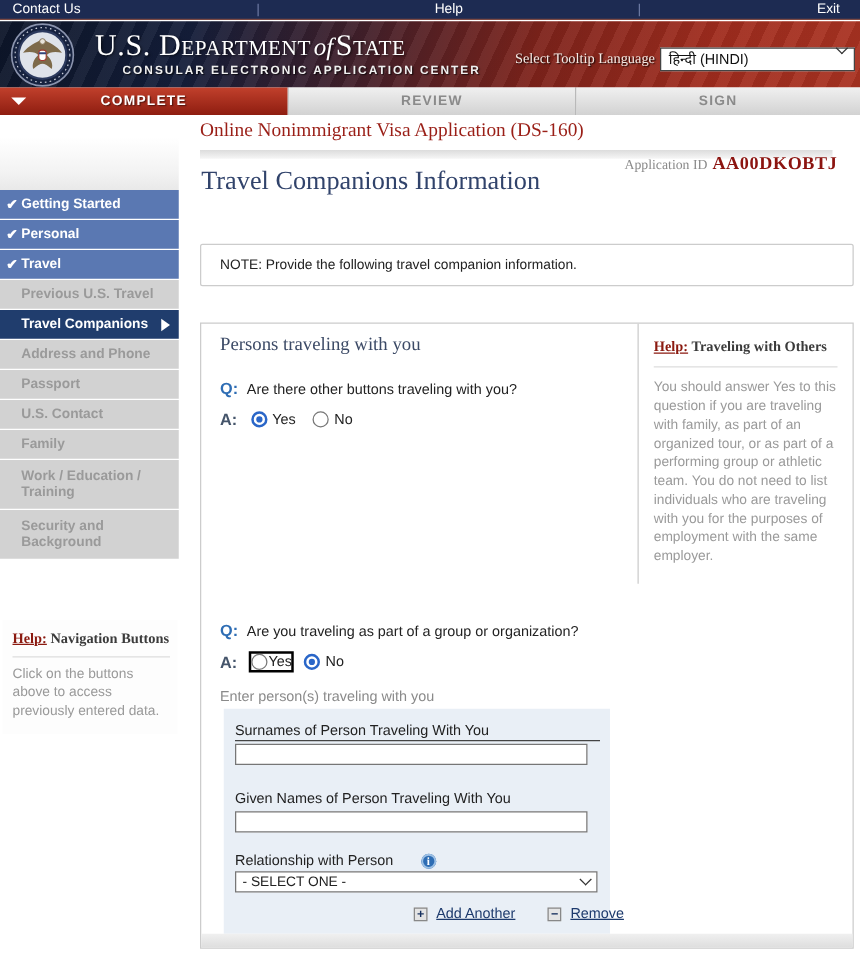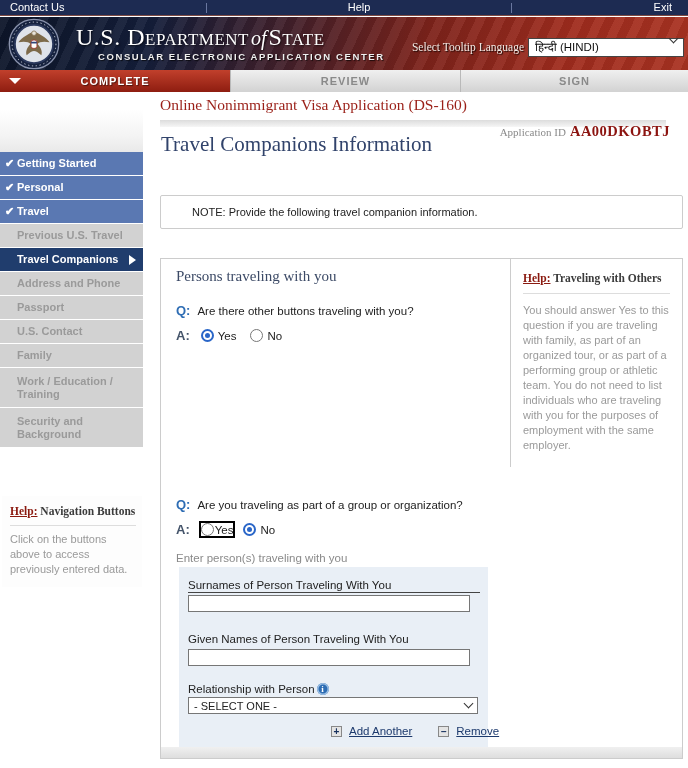--- a/index.html
+++ b/index.html
@@ -78,21 +78,21 @@
   .app-id .lbl { font-size:11px; color:#8a8a8a; }
   .app-id .val { font-size:14.5px; font-weight:bold; color:#8c1410; letter-spacing:0.5px; }
   .app-header .shadowband { margin-top:6px; height:7px;
     background:linear-gradient(#dcdcdc,#f6f6f6); width:506px; }
   .page-title { position:absolute; left:161px; top:132px; font-family:"Liberation Serif", serif;
     font-size:21px; color:#31436b; }
 
   
   .note-box { position:absolute; left:160px; top:195px; width:523px; height:34px;
     border:1px solid #ccc; border-radius:2px; background:#fff; display:flex; align-items:center; padding-left:15px; }
-  .note-box .txt { font-size:11px; color:#222;margin-left:16px; }
+  .note-box .txt { font-size:11px; color:#222; }
 
   
   .main-box { position:absolute; left:160px; top:258px; width:523px; height:501px;
     border:1px solid #ccc; background:#fff; }
   .section-title { position:absolute; left:15px; top:9px; font-family:"Liberation Serif", serif;
     font-size:15px; color:#3c4a66; }
   .qrow { position:absolute; left:15px; display:flex; align-items:baseline; gap:7px; }
   .qmark { font-size:13px; font-weight:bold; color:#2e6db4; }
   .amark { font-size:13px; font-weight:bold; color:#44546a; }
   .qtext { font-size:11.5px; color:#222; }
@@ -108,21 +108,21 @@
 
   .group-label { position:absolute; left:15px; top:293px; font-size:11.5px; color:#8a8a8a; }
 
   .blue-panel { position:absolute; left:18px; top:308px; width:309px; height:180px; background:#e9eff6;
     padding:12px 0 0 9px; }
   .field-label { font-size:11.5px; color:#222; }
   .field-label.underlined { display:block; width:292px; border-bottom:1px solid #444; padding-bottom:1px; }
   .text-input { display:block; width:282px; height:17px; border:1px solid #767676; background:#fff;
     font-size:11px; padding:0 3px; margin-top:2px; }
   .field-gap { height:17px; }
-  .rel-row { display:flex; align-items:center; gap:2px; }
+  .rel-row { display:flex; align-items:center; gap:22px; }
   .info-icon { width:12px; height:12px; border-radius:50%; background:#2e6db4; color:#fff;
     font-size:9px; font-weight:bold; font-family:"Liberation Serif", serif; display:flex;
     align-items:center; justify-content:center; cursor:pointer;
     box-shadow:inset 0 0 0 1.5px #9dc0e4; }
   .select-box { width:290px; height:17px; background:#fff; border:1px solid #767676; margin-top:2px;
     display:flex; align-items:center; justify-content:space-between; padding:0 5px; cursor:pointer; }
   .select-box .val { font-size:11px; color:#222; }
 
   .actions { position:absolute; left:170px; top:466px; display:flex; align-items:center; gap:26px; }
   .action-link { display:flex; align-items:center; gap:7px; cursor:pointer; }

